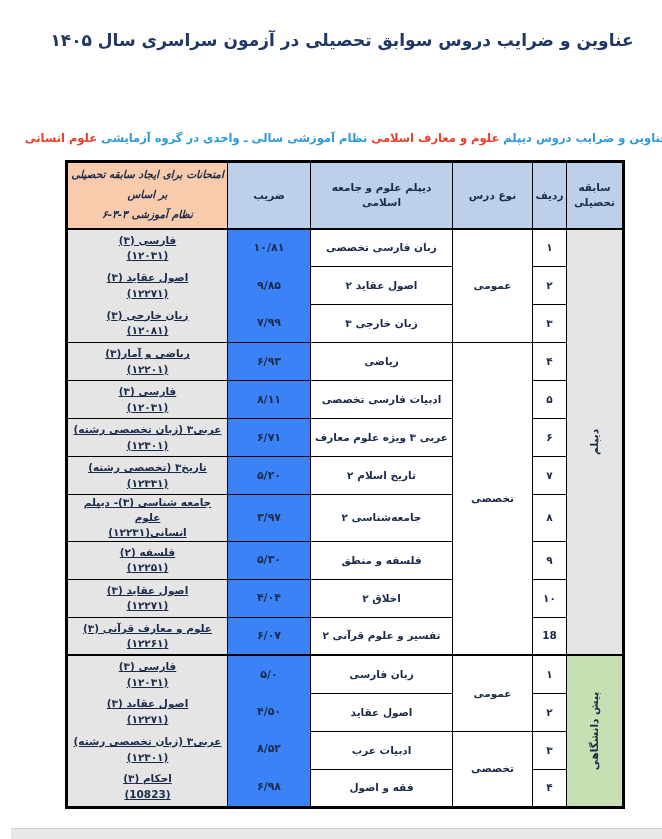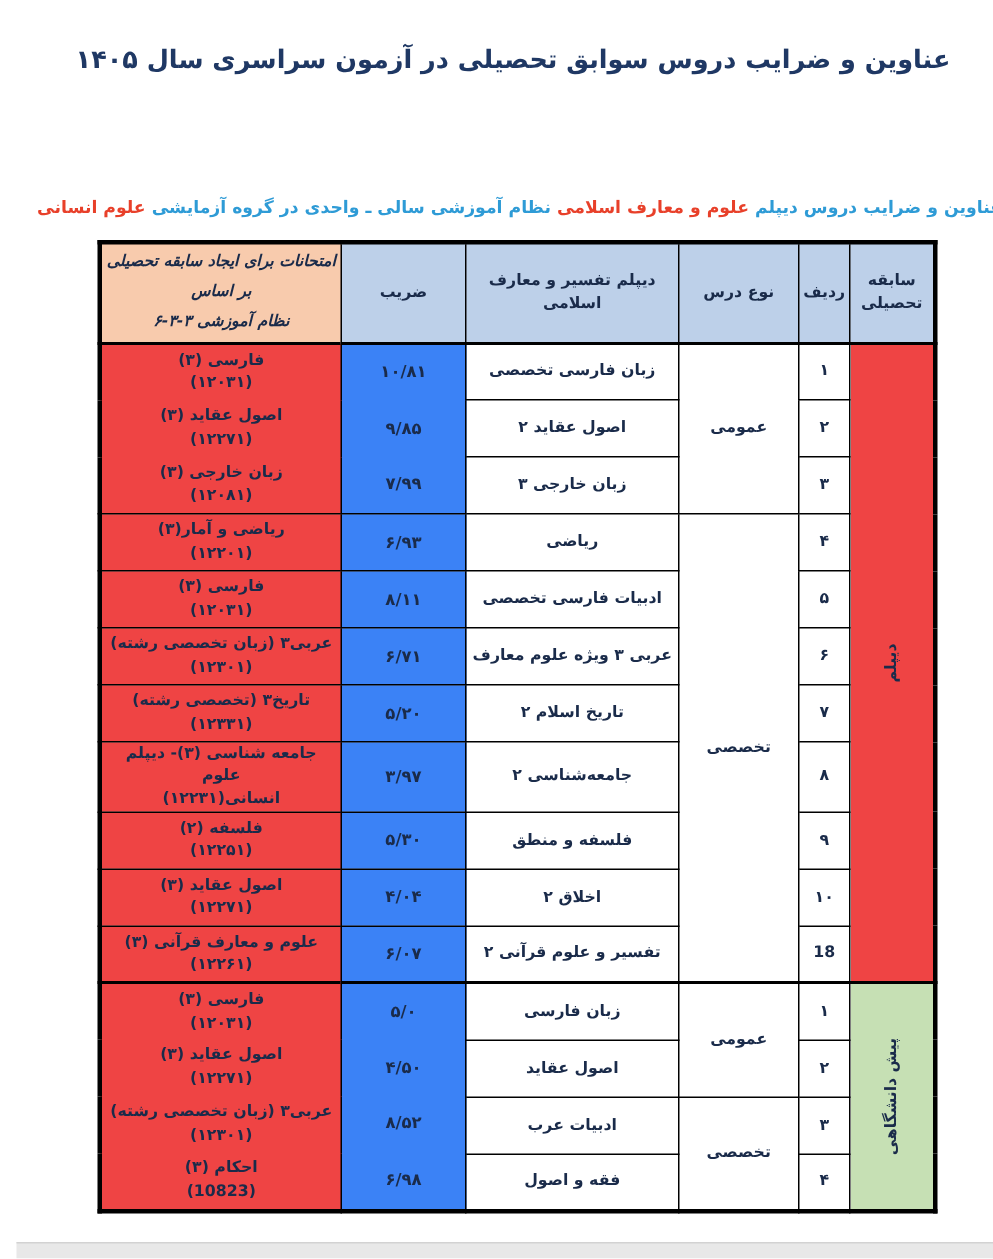--- a/index.html
+++ b/index.html
@@ -48,21 +48,21 @@
     padding:0 2px;
     line-height:1.45;
     font-weight:bold;
   }
   tr.head{height:67px;}
   tr.r{height:38px;}
   tr.head th{border-bottom:2.5px solid #000;background:#bdd0e9;}
   tr.head th.peach{background:#f8cbad;}
   tr.pre-start td{border-top:2.5px solid #000;}
 
-  .yellow{background:#ef4444;}
+  .yellow{background:#e5e5e5;text-decoration:underline;}
   .blue-cell{background:#3b82f6;}
   .green{background:#c6e0b4;}
 
   .coeff{font-size:11px;}
   .exam-cell{font-size:10.5px;}
 
   
   .stack{padding:0;}
   .stack .stack-inner{
     display:flex;flex-direction:column;
@@ -110,21 +110,21 @@
         <col class="c-course">
         <col class="c-coeff">
         <col class="c-exam">
     </colgroup>
 
     <tbody>
         <tr class="head">
       <th>سابقه تحصیلی</th>
       <th>ردیف</th>
       <th>نوع درس</th>
-      <th>دیپلم تفسیر و معارف اسلامی</th>
+      <th>دیپلم علوم و جامعه اسلامی</th>
       <th>ضریب</th>
       <th class="peach exam-head">
         <div>امتحانات برای ایجاد سابقه تحصیلی</div>
         <div>بر اساس</div>
         <div>نظام آموزشی ۳-۳-۶</div>
       </th>
     </tr>
 
     <tr class="r">
       <td class="yellow vcell" rowspan="11">

